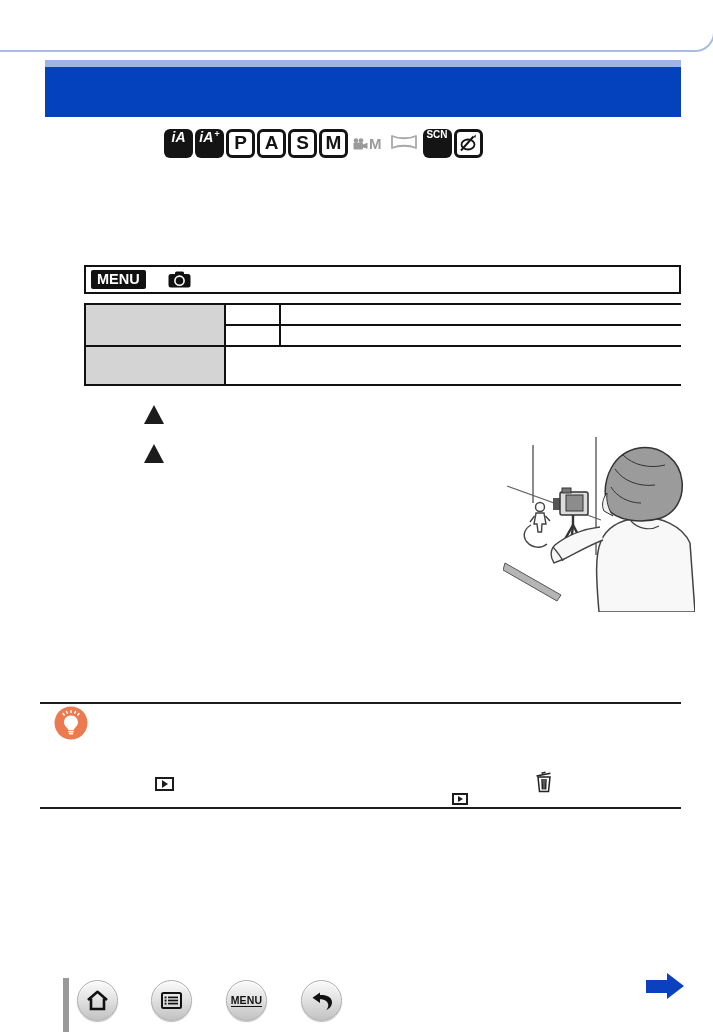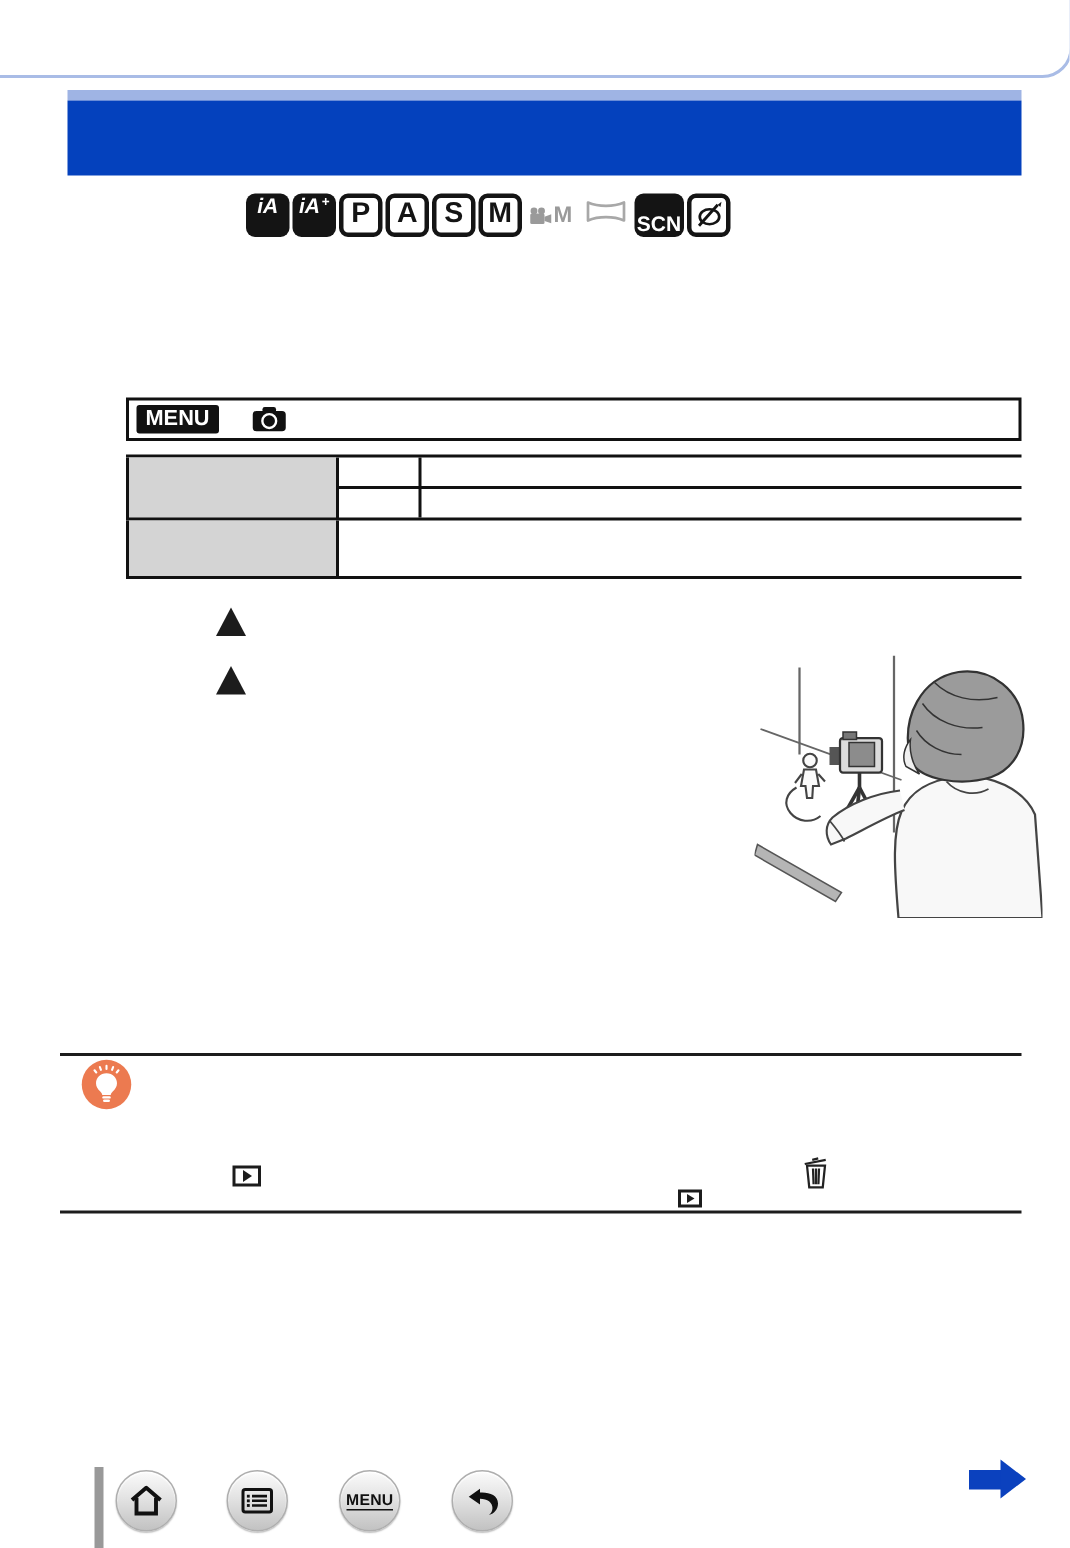--- a/index.html
+++ b/index.html
@@ -17,21 +17,21 @@
   .hdr .bar{height:50px;background:#0441bd;color:#fff;font-weight:bold;font-size:17px;
     display:flex;align-items:center;padding-left:14px;box-sizing:border-box;}
 
   
   .modes{left:164px;top:128px;height:31px;display:flex;align-items:center;gap:2px;}
   .mbox{height:29px;min-width:29px;box-sizing:border-box;border-radius:6px;
     display:flex;align-items:flex-start;justify-content:center;font-weight:bold;}
   .mfill{background:#141414;color:#fff;font-size:14px;font-style:italic;padding:0 3px;}
   .mline{border:3px solid #141414;color:#141414;font-size:19px;padding:0 3px;font-style:normal;}
   .mgray{color:#9a9a9a;font-size:15px;display:flex;align-items:center;gap:1px;margin:0 3px;}
-  .mscn{background:#141414;color:#fff;font-size:14px;font-style:normal;letter-spacing:0;padding:12px 2px;}
+  .mscn{background:#141414;color:#fff;font-size:10px;font-style:normal;letter-spacing:0;padding:0 2px;}
   .msup{font-size:9px;vertical-align:super;font-style:italic;margin-left:1px;}
 
   
   .menubox{left:84px;top:265px;width:597px;height:29px;border:2px solid #111;box-sizing:border-box;
     display:flex;align-items:center;gap:22px;padding-left:5px;background:#fff;}
   .menubadge{background:#111;color:#fff;font-weight:bold;font-size:14.5px;padding:2px 6px 3px 6px;border-radius:2px;line-height:1;}
 
   
   .stable{left:84px;top:303px;width:597px;box-sizing:border-box;}
   .trow1{display:flex;border-top:2px solid #111;height:44px;box-sizing:border-box;}

